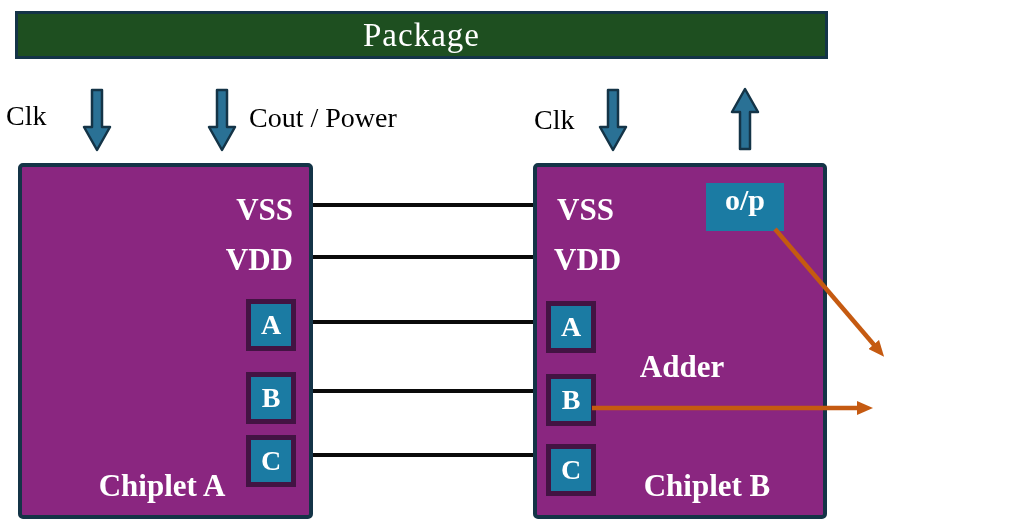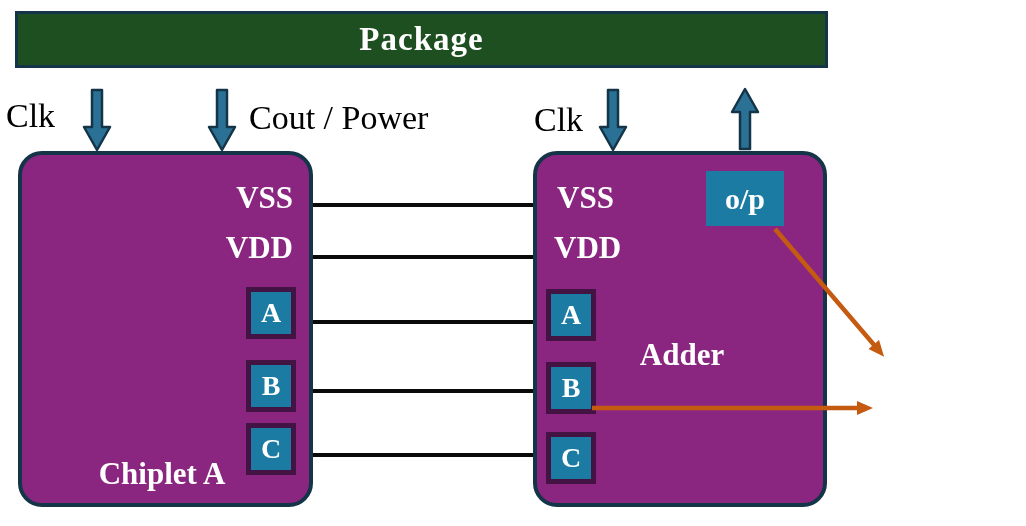--- a/index.html
+++ b/index.html
@@ -16,58 +16,58 @@
   }
   html,body{margin:0;padding:0;background:#ffffff;}
   .canvas{
     position:relative;width:1026px;height:526px;background:#ffffff;
     font-family:"Liberation Serif","DejaVu Serif",serif;overflow:hidden;
   }
   .abs{position:absolute;}
 
   
   .package-bar{
-    left:15px;top:11px;width:813px;height:57px;box-sizing:border-box;
+    left:15px;top:11px;width:813px;height:48px;box-sizing:border-box;
     background:var(--package-green);border:3px solid var(--outline-navy);
-    display:flex;align-items:center;justify-content:center;font-weight:bold;
+    display:flex;align-items:center;justify-content:center;
   }
   .package-label{color:var(--text-white);font-size:33px;letter-spacing:1px;}
 
   
-  .ext-label{color:var(--text-black);font-size:34px;line-height:34px;white-space:nowrap;}
+  .ext-label{color:var(--text-black);font-size:28px;line-height:34px;white-space:nowrap;}
 
   
   .block-arrow{position:absolute;width:30px;height:66px;}
   .block-arrow polygon{fill:var(--arrow-teal);stroke:var(--outline-navy);stroke-width:2.5;stroke-linejoin:round;}
 
   
   .wire{position:absolute;left:305px;width:235px;height:4px;background:var(--wire-black);}
 
   
   .chiplet{
-    position:absolute;top:151px;width:295px;height:356px;box-sizing:border-box;
-    background:var(--chiplet-purple);border:4px solid var(--outline-navy);border-radius:24px;
+    position:absolute;top:163px;width:295px;height:356px;box-sizing:border-box;
+    background:var(--chiplet-purple);border:4px solid var(--outline-navy);border-radius:5px;
   }
   .chiplet-a{left:18px;}
   .chiplet-b{left:533px;width:294px;}
   .in-label{position:absolute;color:var(--text-white);font-weight:bold;font-size:31px;line-height:31px;white-space:nowrap;}
   .center-label{text-align:center;}
 
   
   .port-box{
     position:absolute;width:50px;height:52px;box-sizing:border-box;
     background:var(--port-teal);border:5px solid var(--port-border);
     display:flex;align-items:center;justify-content:center;
   }
   .port-box span{color:var(--text-white);font-weight:bold;font-size:28px;line-height:28px;}
 
   
   .output-box{
-    position:absolute;left:169px;top:16px;width:78px;height:55px;
-    background:var(--port-teal);display:flex;align-items:center;justify-content:center;
+    position:absolute;left:169px;top:16px;width:78px;height:48px;
+    background:var(--port-teal);display:flex;align-items:flex-start;justify-content:center;
   }
   .output-box span{color:var(--text-white);font-weight:bold;font-size:30px;}
 
   
   .orange-line{stroke:var(--arrow-orange);stroke-width:4.5;fill:none;}
   .orange-head{fill:var(--arrow-orange);}
 </style>
 </head>
 <body>
 
@@ -131,20 +131,21 @@
       <span>A</span>
     </div>
     <div class="port-box" style="left:9px;top:207px;">
       <span>B</span>
     </div>
     <div class="port-box" style="left:9px;top:277px;">
       <span>C</span>
     </div>
 
     <span class="in-label center-label" style="left:80px;width:130px;top:184px;">Adder</span>
+    <span class="in-label center-label" style="left:80px;width:180px;top:303px;">Chiplet B</span>
   </div>
 
   <svg class="abs" style="left:768px;top:222px;width:135px;height:150px;" viewBox="0 0 135 150">
     <defs>
       <marker id="oh1" markerUnits="userSpaceOnUse" markerWidth="16" markerHeight="14" refX="2" refY="7" orient="auto">
         <polygon class="orange-head" points="0,0 16,7 0,14"></polygon>
       </marker>
     </defs>
     <line class="orange-line" x1="7" y1="7" x2="107" y2="124" marker-end="url(#oh1)"></line>
   </svg>

